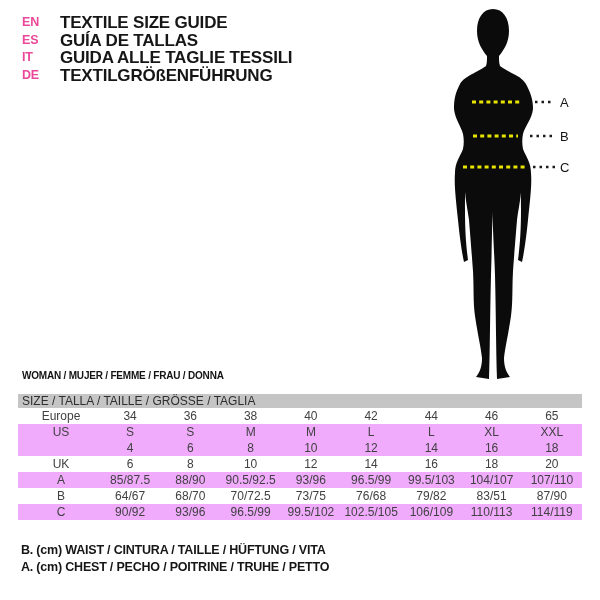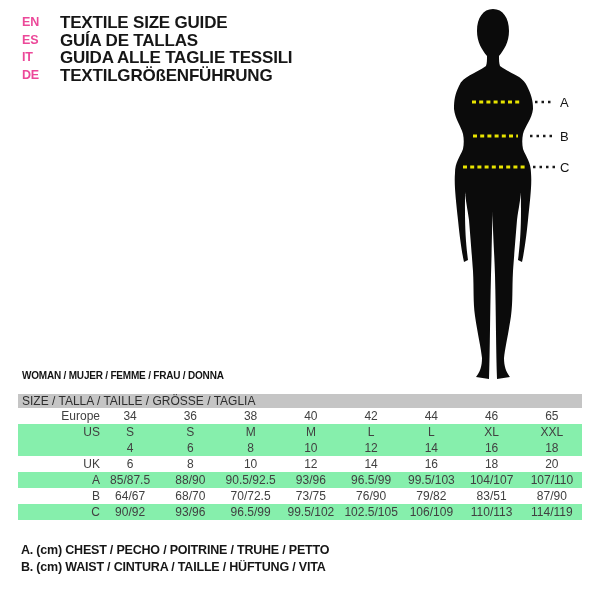--- a/index.html
+++ b/index.html
@@ -17,22 +17,22 @@
   .marker-label { font-family:"Liberation Sans", sans-serif; font-size:13px; fill:#141414; }
 
   
   .woman-title { position:absolute; left:22px; top:370px; font-size:10px; font-weight:700; color:#131313; letter-spacing:-0.2px; }
 
   
   .size-table { position:absolute; left:18px; top:394px; width:564px; border-collapse:collapse; table-layout:fixed; }
   .size-table col.col-label { width:82px; }
   .size-table td { font-size:12px; color:#414141; text-align:center; height:16px; line-height:16px; vertical-align:middle; padding:0; white-space:nowrap; }
   .size-table .thead-cell { background:#c5c5c5; text-align:left; padding-left:4px; color:#2e2e2e; height:14px; line-height:14px; font-size:12px; }
-  .size-table td.rowlabel { text-align:right; padding-left:4px; }
-  .size-table tr.shade td { background:#86efac; }
+  .size-table td.rowlabel { text-align:center; padding-left:4px; }
+  .size-table tr.shade td { background:#f0abfc; }
 
   
   .legend { position:absolute; left:21px; top:542px; }
   .legend-line { font-size:12.5px; font-weight:700; color:#161616; line-height:17.2px; letter-spacing:-0.2px; }
 </style>
 </head>
 <body>
 
 <div class="page">
 
@@ -179,37 +179,37 @@
           <td>99.5/103</td>
           <td>104/107</td>
           <td>107/110</td>
         </tr>
         <tr class="">
           <td class="rowlabel">B</td>
           <td>64/67</td>
           <td>68/70</td>
           <td>70/72.5</td>
           <td>73/75</td>
-          <td>76/90</td>
+          <td>76/68</td>
           <td>79/82</td>
           <td>83/51</td>
           <td>87/90</td>
         </tr>
         <tr class="shade">
           <td class="rowlabel">C</td>
           <td>90/92</td>
           <td>93/96</td>
           <td>96.5/99</td>
           <td>99.5/102</td>
           <td>102.5/105</td>
           <td>106/109</td>
           <td>110/113</td>
           <td>114/119</td>
         </tr>
       </tbody>
   </table>
 
   <div class="legend">
+      <div class="legend-line">B. (cm) WAIST / CINTURA / TAILLE / HÜFTUNG / VITA</div>
       <div class="legend-line">A. (cm) CHEST / PECHO / POITRINE / TRUHE / PETTO</div>
-      <div class="legend-line">B. (cm) WAIST / CINTURA / TAILLE / HÜFTUNG / VITA</div>
     </div>
 
 </div>
 
 </body></html>

